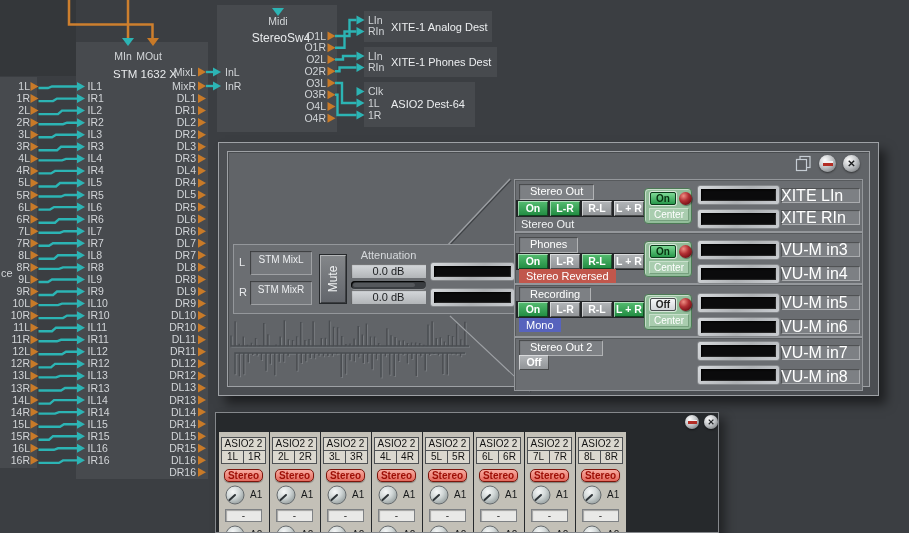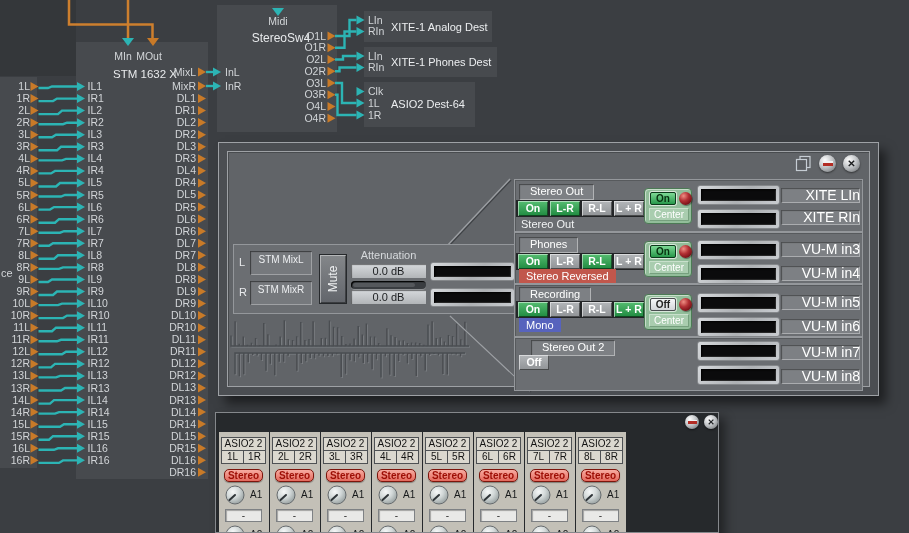--- a/index.html
+++ b/index.html
@@ -67,21 +67,21 @@
   .pwr{position:absolute;left:5px;top:3px;width:26px;height:13px;border-radius:2px;font-weight:bold;
     font-size:10px;text-align:center;line-height:12px;box-shadow:0 0 0 1px #d8e8da;}
   .pwr.on{background:linear-gradient(#7dd995,#27984a);color:#06310f;border:1px solid #0c3a1b;}
   .pwr.off{background:linear-gradient(#f6f8f9,#d3d6d9);color:#222;border:1px solid #4a4d50;}
   .rknob{position:absolute;left:34px;top:3px;width:13px;height:13px;border-radius:50%;
     background:radial-gradient(circle at 35% 30%,#ef8e84,#b23034 40%,#6f0d15 80%,#54080e);
     box-shadow:1px 1px 1px rgba(0,0,0,.4);}
   .cbtn{position:absolute;left:4px;top:19px;width:40px;height:13px;background:#a9cdaf;color:#fff;
     border:1px solid #c8e0cb;border-right-color:#76a07e;border-bottom-color:#76a07e;font-size:10px;
     text-align:center;line-height:12px;}
-  .vu-label{position:absolute;background:#7d8084;color:#fff;font-size:14px;text-align:right;
+  .vu-label{position:absolute;background:#7d8084;color:#fff;font-size:16px;text-align:left;
     height:15px;line-height:15px;
     box-shadow:inset 1px 1px 1px rgba(0,0,0,.4),inset -1px -1px 0 rgba(255,255,255,.35);}
 
   
   .mx-window{position:absolute;left:215px;top:412px;width:504px;height:121px;background:#26292c;
     border:1px solid #85888c;box-shadow:6px 6px 10px rgba(0,0,0,.45);overflow:hidden;}
   .mx-titlebar{position:absolute;left:0;top:0;width:100%;height:19px;
     background:linear-gradient(#34373a,#202326);}
   .mx-title{position:absolute;left:7px;top:2px;font-size:13px;font-weight:bold;color:#eef0f2;letter-spacing:.5px;}
   .ball.sm{width:14px;height:14px;font-size:8.5px;}
@@ -529,21 +529,21 @@
           <div class="vu" style="left: 182px; top: 8px; width: 83px; height: 20px;">
             <div class="vu-screen"></div>
           </div>
           <div class="vu" style="left: 182px; top: 32px; width: 83px; height: 20px;">
             <div class="vu-screen"></div>
           </div>
           <div class="vu-label" style="left: 266px; top: 10px; width: 79px;">VU-M in5</div>
           <div class="vu-label" style="left: 266px; top: 34px; width: 79px;">VU-M in6</div>
         </div>
         <div class="sw-row" style="top: 194px; height: 54px;">
-          <div class="sw-header" style="left: 16px; top: 2px;">Stereo Out 2</div>
+          <div class="sw-header" style="left: 4px; top: 2px;">Stereo Out 2</div>
           <div class="off-lone" style="left: 4px; top: 17px;">Off</div>
           <div class="vu" style="left: 182px; top: 3px; width: 83px; height: 20px;">
             <div class="vu-screen"></div>
           </div>
           <div class="vu" style="left: 182px; top: 27px; width: 83px; height: 20px;">
             <div class="vu-screen"></div>
           </div>
           <div class="vu-label" style="left: 266px; top: 7px; width: 79px;">VU-M in7</div>
           <div class="vu-label" style="left: 266px; top: 31px; width: 79px;">VU-M in8</div>
         </div>

